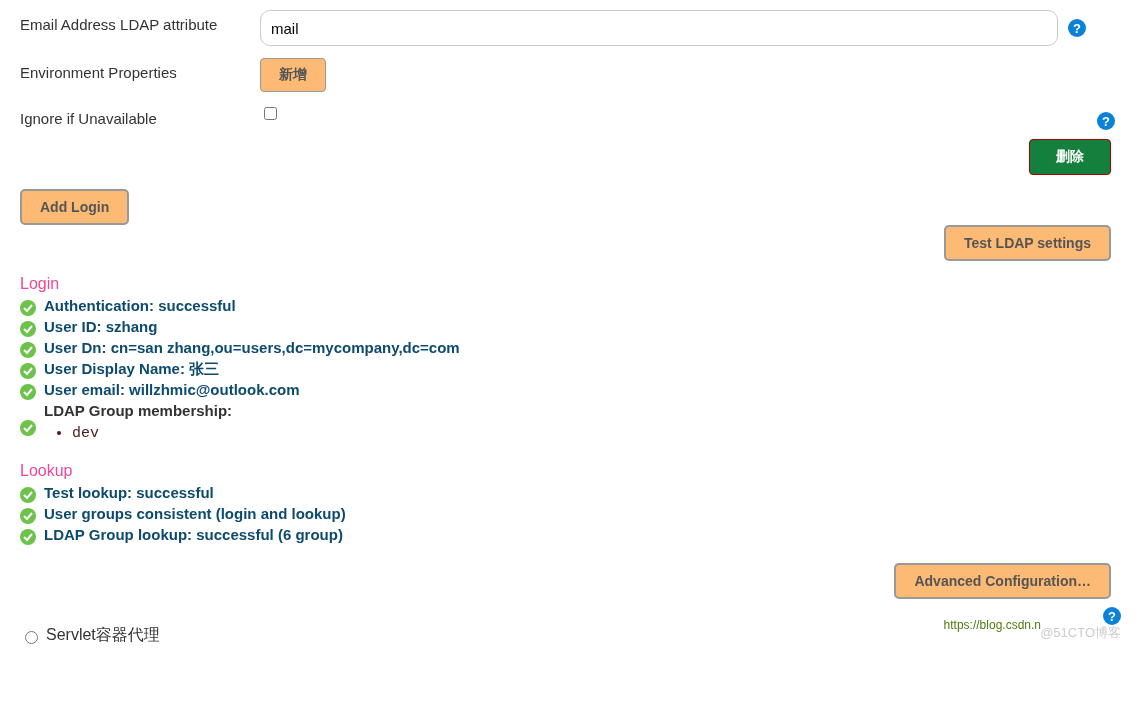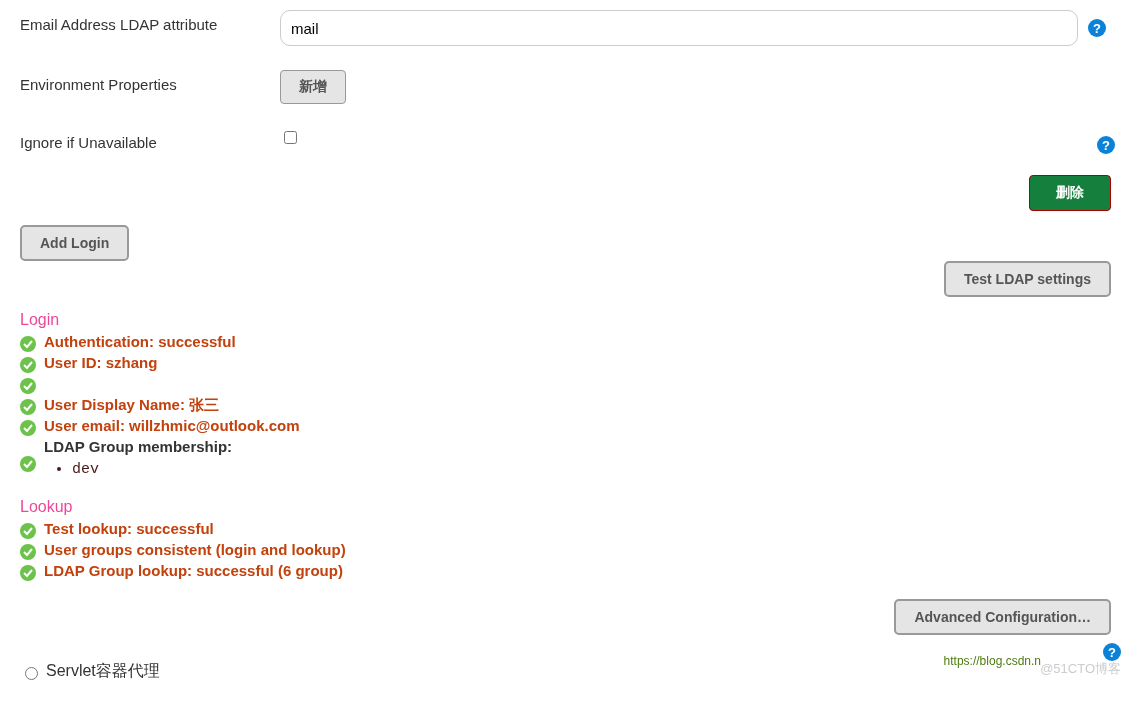--- a/index.html
+++ b/index.html
@@ -7,23 +7,22 @@
       font-family: -apple-system, BlinkMacSystemFont, "Segoe UI", Helvetica, Arial, sans-serif;
       font-size: 14px;
       color: #333;
       margin: 0;
       padding: 10px 20px;
       width: 1141px;
     }
     .form-row {
       display: flex;
       align-items: flex-start;
-      margin-bottom: 24px;
+      margin-bottom: 12px;
       position: relative;
-      gap: 20px;
     }
     .form-label {
       width: 240px;
       padding-top: 6px;
       font-size: 15px;
       color: #333;
     }
     .form-control {
       flex: 1;
       display: flex;
@@ -37,21 +36,21 @@
       border: 1px solid #ccc;
       border-radius: 10px;
     }
     .btn {
       display: inline-block;
       padding: 8px 18px;
       font-size: 14px;
       font-weight: 600;
       border: 1px solid #999;
       border-radius: 4px;
-      background: #e5e5e5;
+      background: #fdba74;
       color: #555;
       cursor: pointer;
     }
     .btn-small {
       padding: 7px 18px;
       font-weight: 600;
       color: #555;
     }
     .btn-danger {
       background: #15803d;
@@ -102,21 +101,21 @@
       align-items: center;
       justify-content: center;
       margin-right: 8px;
       margin-top: 3px;
       flex-shrink: 0;
     }
     .check-icon svg { width: 10px; height: 10px; }
     .result-text {
       font-weight: 700;
       font-size: 15px;
-      color: #c2410c;
+      color: #0c4a6e;
     }
     .group-block { font-weight: 700; font-size: 15px; }
     .group-list { margin: 6px 0 10px 0; padding-left: 28px; }
     .group-list li {
       font-family: "Courier New", monospace;
       font-weight: 400;
       color: #4b1a1a;
       font-size: 15px;
     }
     .radio-row {
@@ -192,20 +191,21 @@
       </svg>
     </span>
   <span class="result-text">User ID: szhang</span>
 </div>
 <div class="result-line">
   <span class="check-icon">
       <svg viewBox="0 0 10 10">
         <path d="M1 5 L4 8 L9 2" stroke="#fff" stroke-width="2" fill="none"></path>
       </svg>
     </span>
+  <span class="result-text">User Dn: cn=san zhang,ou=users,dc=mycompany,dc=com</span>
 </div>
 <div class="result-line">
   <span class="check-icon">
       <svg viewBox="0 0 10 10">
         <path d="M1 5 L4 8 L9 2" stroke="#fff" stroke-width="2" fill="none"></path>
       </svg>
     </span>
   <span class="result-text">User Display Name: 张三</span>
 </div>
 <div class="result-line">

